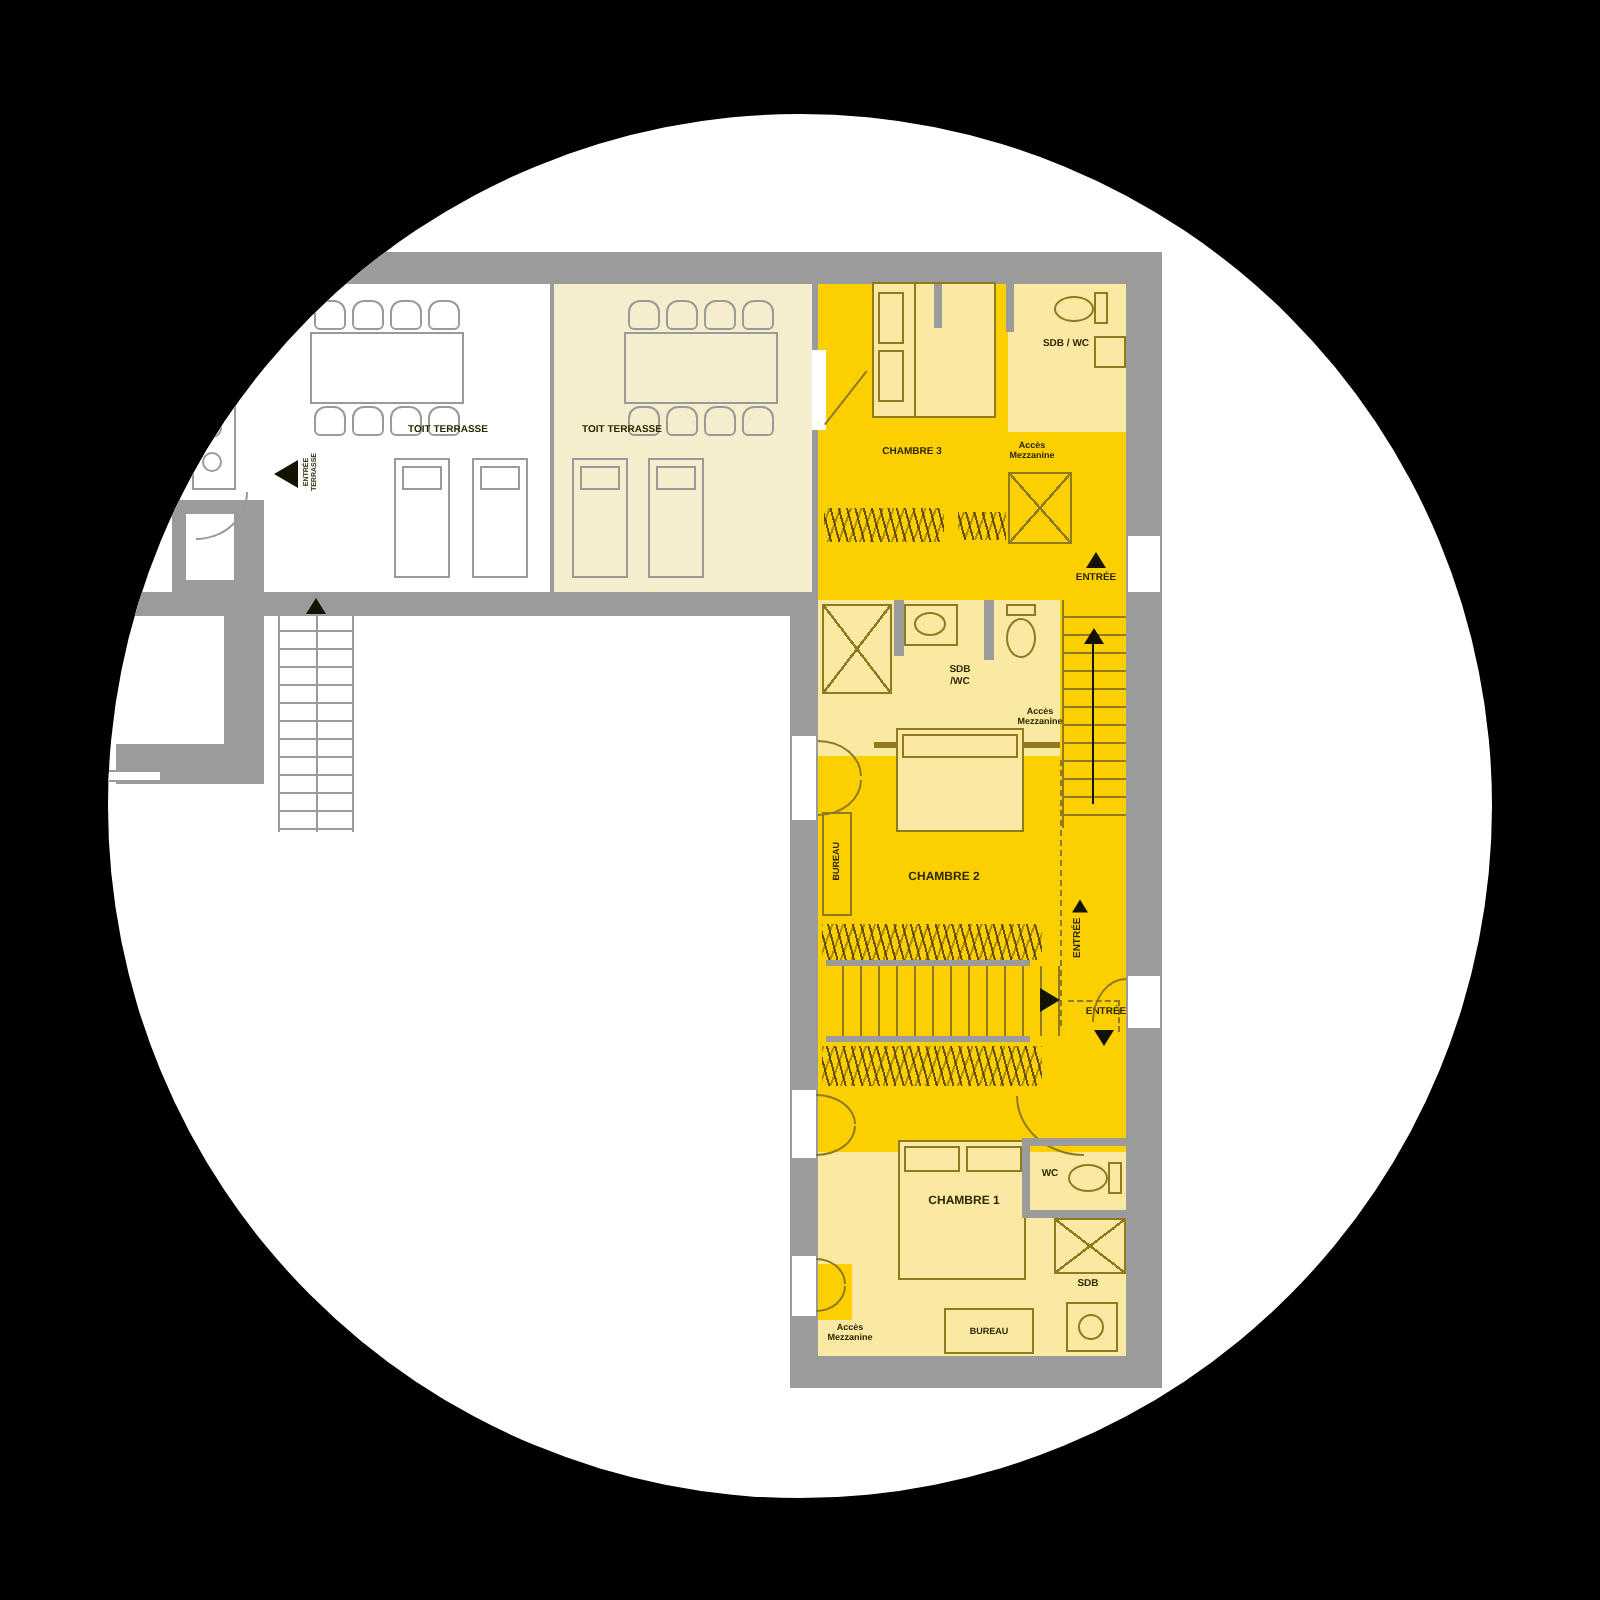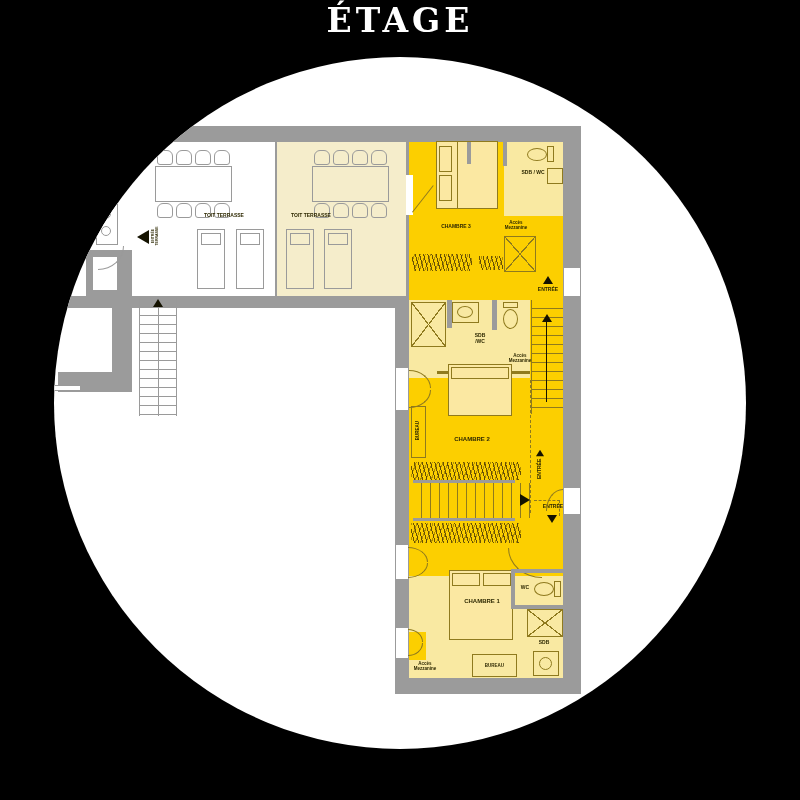--- a/index.html
+++ b/index.html
@@ -59,21 +59,20 @@
   .arcg{position:absolute;border:1px solid var(--c-gline);border-left:none;border-top:none;border-radius:0 0 100% 0}
   .vtext{position:absolute;transform:rotate(-90deg);transform-origin:center center}
   .oval{position:absolute;border:1px solid var(--c-line);border-radius:50%}
   .circg{position:absolute;border:1px solid var(--c-gline);border-radius:50%}
   .window{position:absolute;background:#fff;border-top:1px solid var(--c-gline);border-bottom:1px solid var(--c-gline)}
 </style>
 </head>
 <body>
 
 <div class="stage">
-  <div class="title">ÉTAGE</div>
 
   <div class="circle">
     <div class="plan">
 
       <div class="w" style="left:40px;top:126px;width:541px;height:16px"></div>
       <div class="w" style="left:40px;top:296px;width:370px;height:12px"></div>
       <div class="w" style="left:395px;top:296px;width:14px;height:398px"></div>
       <div class="w" style="left:563px;top:126px;width:18px;height:568px"></div>
       <div class="w" style="left:395px;top:678px;width:186px;height:16px"></div>
       <div class="w" style="left:406px;top:142px;width:7px;height:154px"></div>

